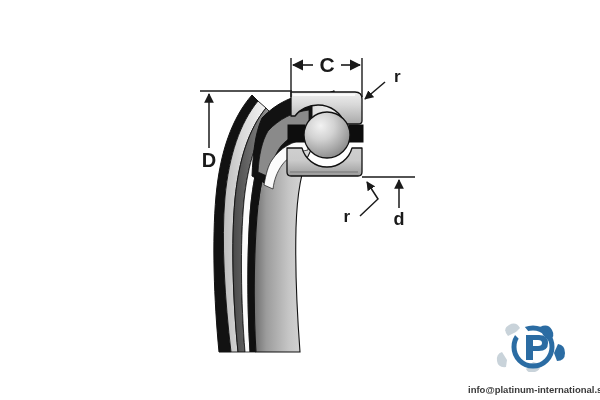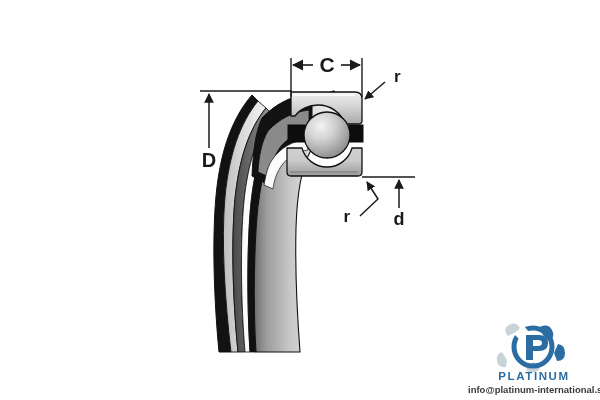--- a/index.html
+++ b/index.html
@@ -301,17 +301,16 @@
         <path d="M 62 22 q 7 1 7 9 q 0 8 -8 8 l -3 -8 z"></path>
       </g>
 
       <circle cx="37" cy="25" r="19" fill="none" stroke="#2b6ca3" stroke-width="5"></circle>
 
       <path d="M 18 12 L 28 4 L 33 10 L 24 18 Z" fill="#ffffff"></path>
 
       <path d="M 30 13 L 43 13 q 9 0 9 8 q 0 8 -9 8 L 37 29 L 37 38 L 30 38 Z" fill="#2b6ca3"></path>
       <path d="M 37 18 L 42 18 q 4 0 4 3 q 0 3 -4 3 L 37 24 Z" fill="#ffffff"></path>
     </svg>
-    <div id="wm-brand">PLATINUM</div>
     <div id="wm-email">info@platinum-international.store</div>
   </div>
 
 </div>
 
 </body></html>

